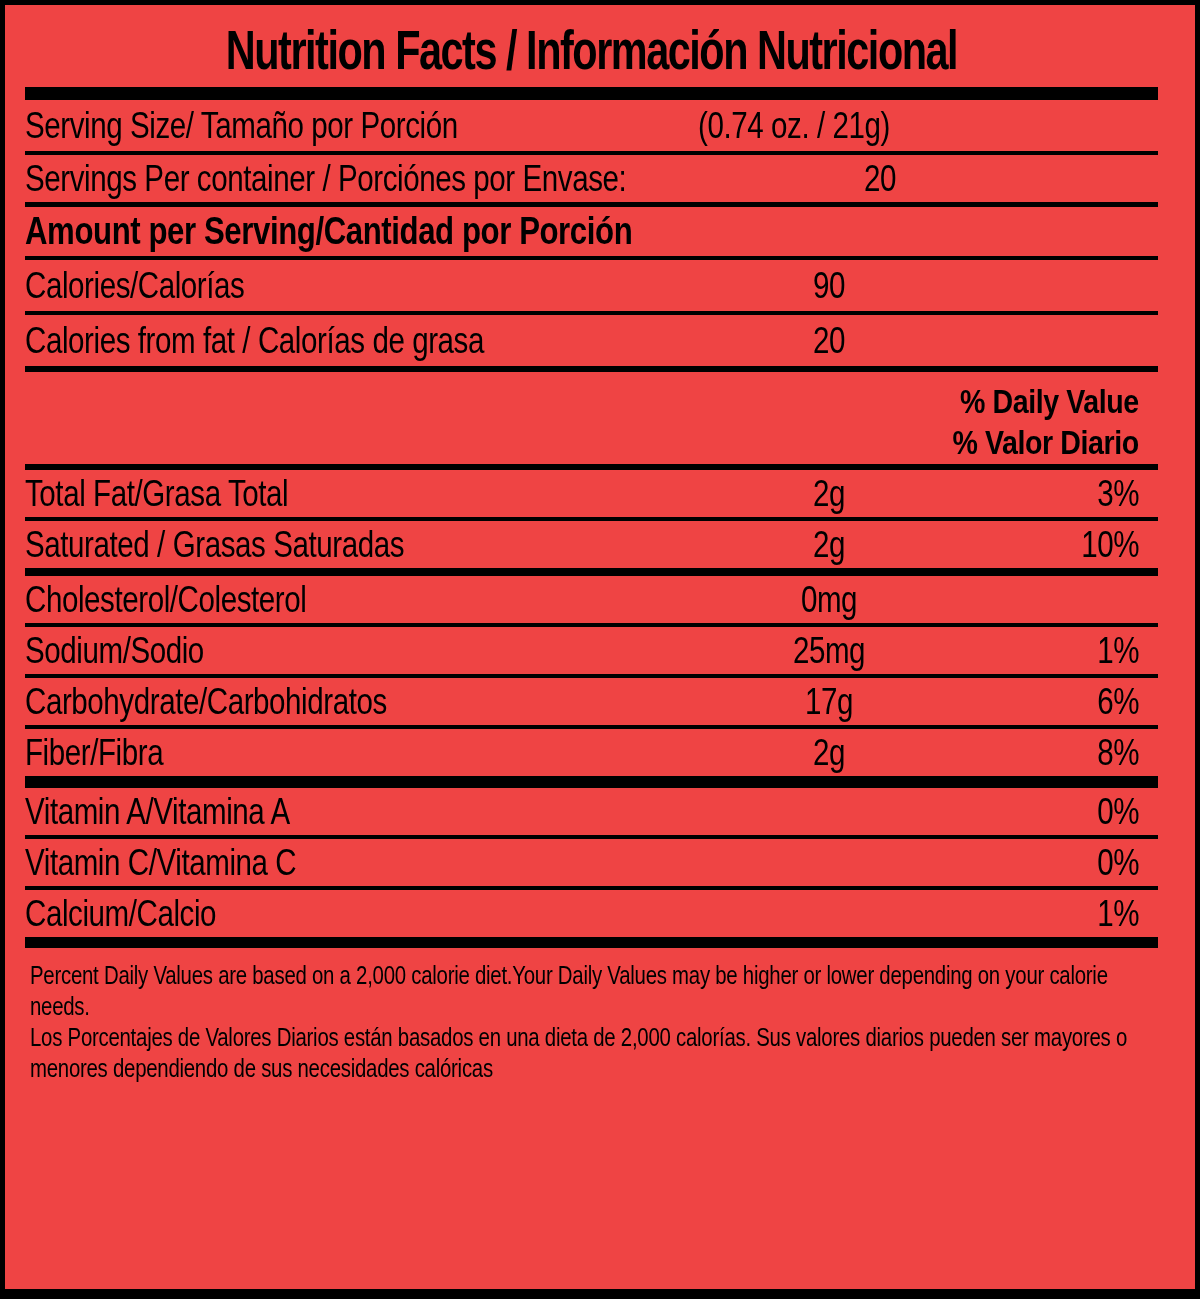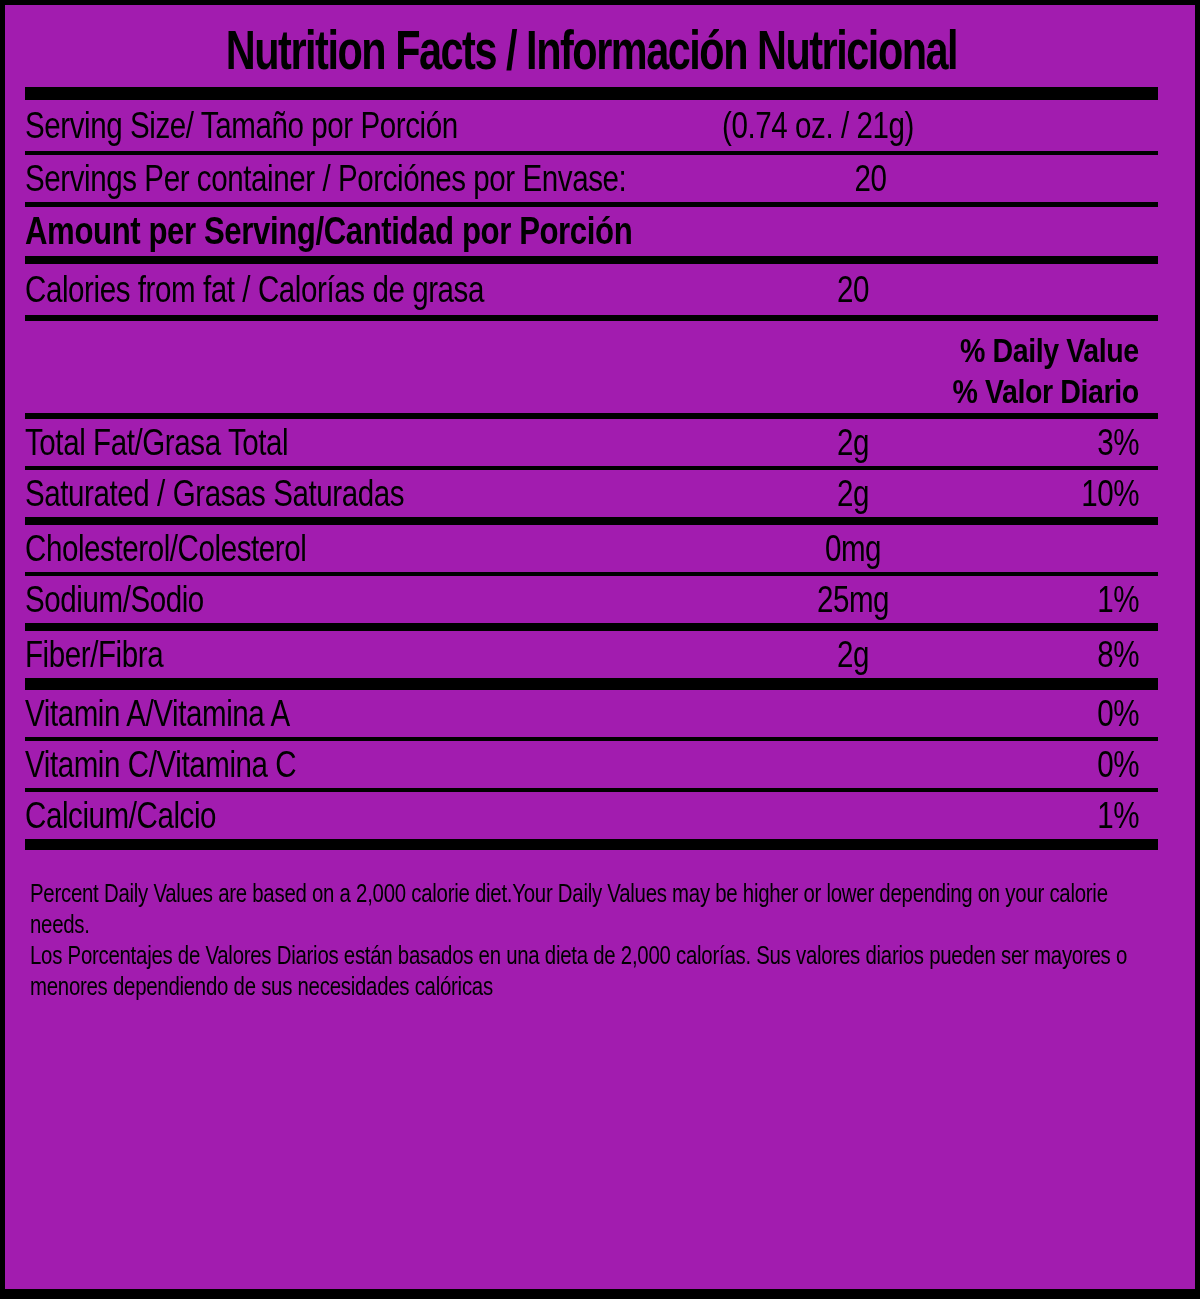--- a/index.html
+++ b/index.html
@@ -1,37 +1,37 @@
 <!DOCTYPE html>
 <html><head>
 <meta charset="utf-8">
 <style>
   html, body { margin:0; padding:0; background:#ffffff; }
   .page {
     position:relative;
     width:1200px; height:1299px;
     box-sizing:border-box;
-    background:#a21caf;
+    background:#ef4444;
     border:5px solid #000000;
     border-bottom-width:10px;
     font-family:"Liberation Sans", sans-serif;
     color:#000000;
     overflow:hidden;
   }
   .content { margin:0 37px 0 20px; }
 
   .title {
     margin:14px 0 0 0;
     font-size:56px; font-weight:bold; letter-spacing:-2px;
     text-align:center; line-height:62px; white-space:nowrap;
     transform:scaleX(0.74); transform-origin:50% 50%;
   }
   .title-bar { height:13px; background:#000000; margin-top:6px; }
 
-  .row { display:flex; align-items:center; font-size:36px; letter-spacing:-0.5px; height:47px; }
+  .row { display:flex; align-items:center; font-size:36px; letter-spacing:-0.5px; height:47px;gap:24px; }
   .row.tall { height:51px; }
   .row.head { height:49px;justify-content:center; }
 
   .lbl { flex:1; white-space:nowrap; transform:scaleX(0.82); transform-origin:0 50%; }
   .amt { width:240px; text-align:center; white-space:nowrap; transform:scaleX(0.82); transform-origin:50% 50%; }
   .pct { width:185px; box-sizing:border-box; padding-right:23px; text-align:right; white-space:nowrap; transform:scaleX(0.82); transform-origin:100% 50%; }
   .sv-val { width:320px; text-align:center; white-space:nowrap; transform:scaleX(0.82); transform-origin:50% 50%; }
   .sv-spacer { width:180px; }
 
   .section-head { font-weight:bold; font-size:38px; }
@@ -42,21 +42,21 @@
     transform:scaleX(0.84); transform-origin:100% 50%;
   }
   .dv-head-en { height:48px; line-height:58px; }
   .dv-head-es { height:44px; line-height:44px; }
 
   .divider { height:4px; background:#000000; }
   .divider.md { height:5px; }
   .divider.lg { height:6px; }
   .divider.xl { height:7px; }
 
-  .footnote { margin-top:28px; }
+  .footnote { margin-top:12px; }
   .fn {
     width:1390px; margin:0 0 0 5px;
     font-size:25px; line-height:31px; letter-spacing:-0.3px;
     transform:scaleX(0.815); transform-origin:0 0;
   }
 </style>
 </head>
 <body>
 
 <div class="page">
@@ -77,20 +77,25 @@
       <div class="amt">20</div>
       <div class="pct"></div>
     </div>
     <div class="divider md"></div>
 
     <div class="row head">
       <div class="lbl section-head">Amount per Serving/Cantidad por Porción</div>
     </div>
     <div class="divider"></div>
 
+    <div class="row tall">
+      <div class="lbl">Calories/Calorías</div>
+      <div class="amt">90</div>
+      <div class="pct"></div>
+    </div>
     <div class="divider"></div>
 
     <div class="row tall">
       <div class="lbl">Calories from fat / Calorías de grasa</div>
       <div class="amt">20</div>
       <div class="pct"></div>
     </div>
     <div class="divider lg"></div>
 
     <div class="dv-head dv-head-en">% Daily Value</div>
@@ -120,20 +125,25 @@
     </div>
     <div class="divider"></div>
 
     <div class="row">
       <div class="lbl">Sodium/Sodio</div>
       <div class="amt">25mg</div>
       <div class="pct">1%</div>
     </div>
     <div class="divider"></div>
 
+    <div class="row">
+      <div class="lbl">Carbohydrate/Carbohidratos</div>
+      <div class="amt">17g</div>
+      <div class="pct">6%</div>
+    </div>
     <div class="divider"></div>
 
     <div class="row">
       <div class="lbl">Fiber/Fibra</div>
       <div class="amt">2g</div>
       <div class="pct">8%</div>
     </div>
     <div class="divider"></div>
 
     <div class="divider"></div>

